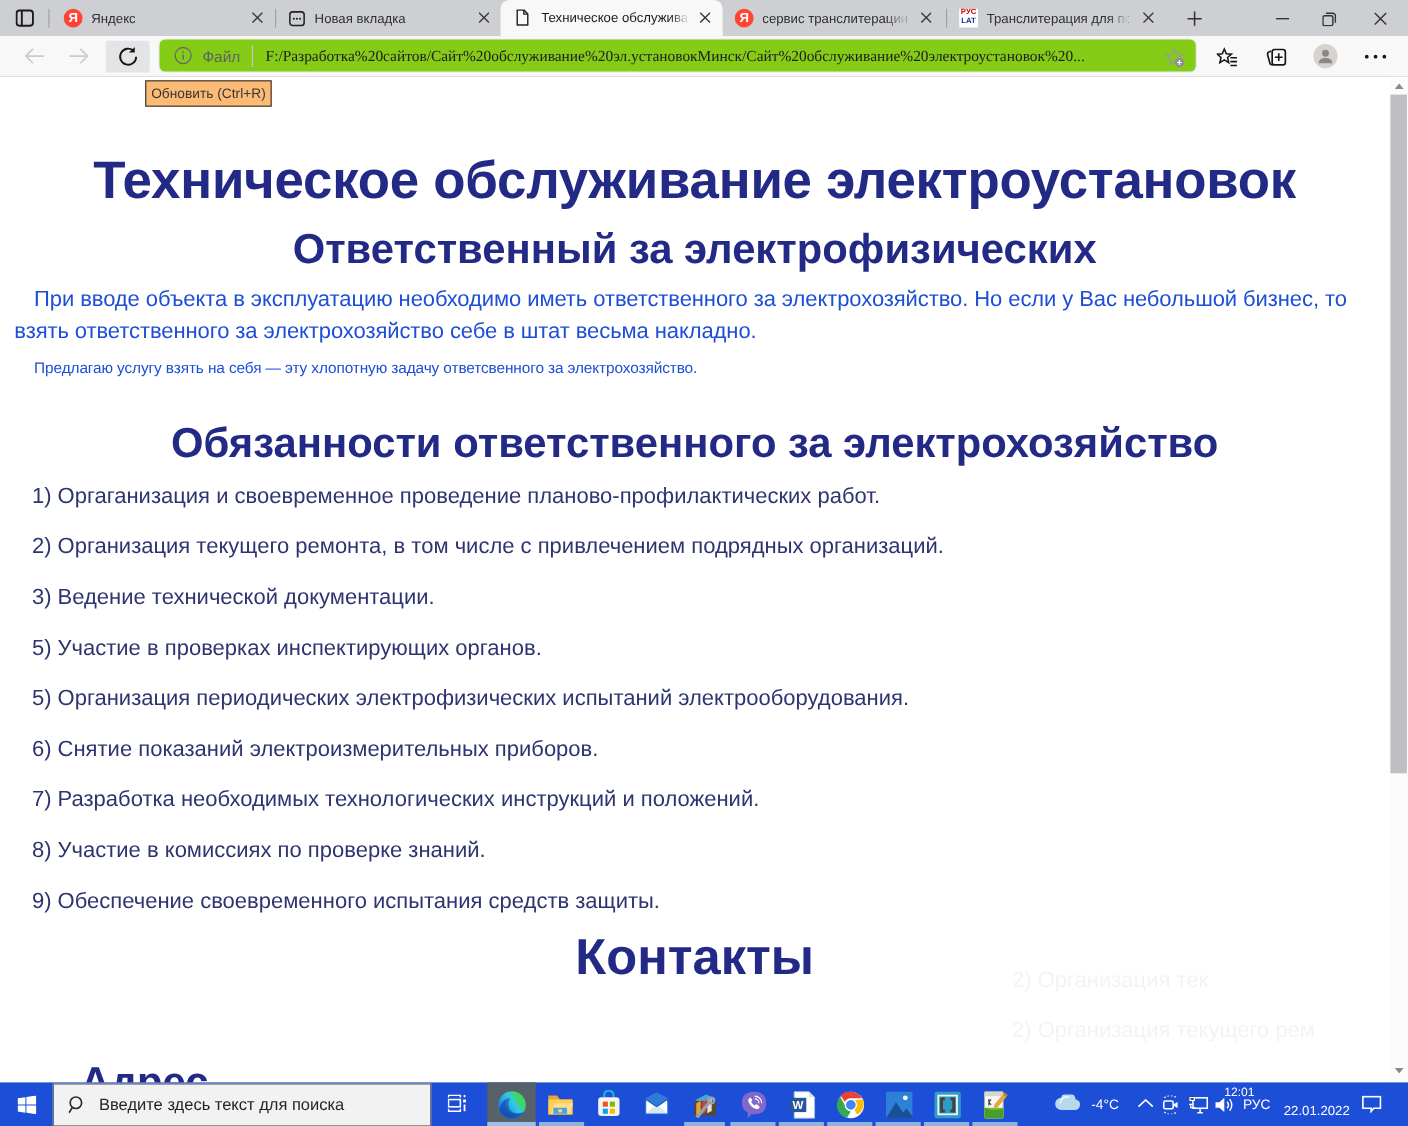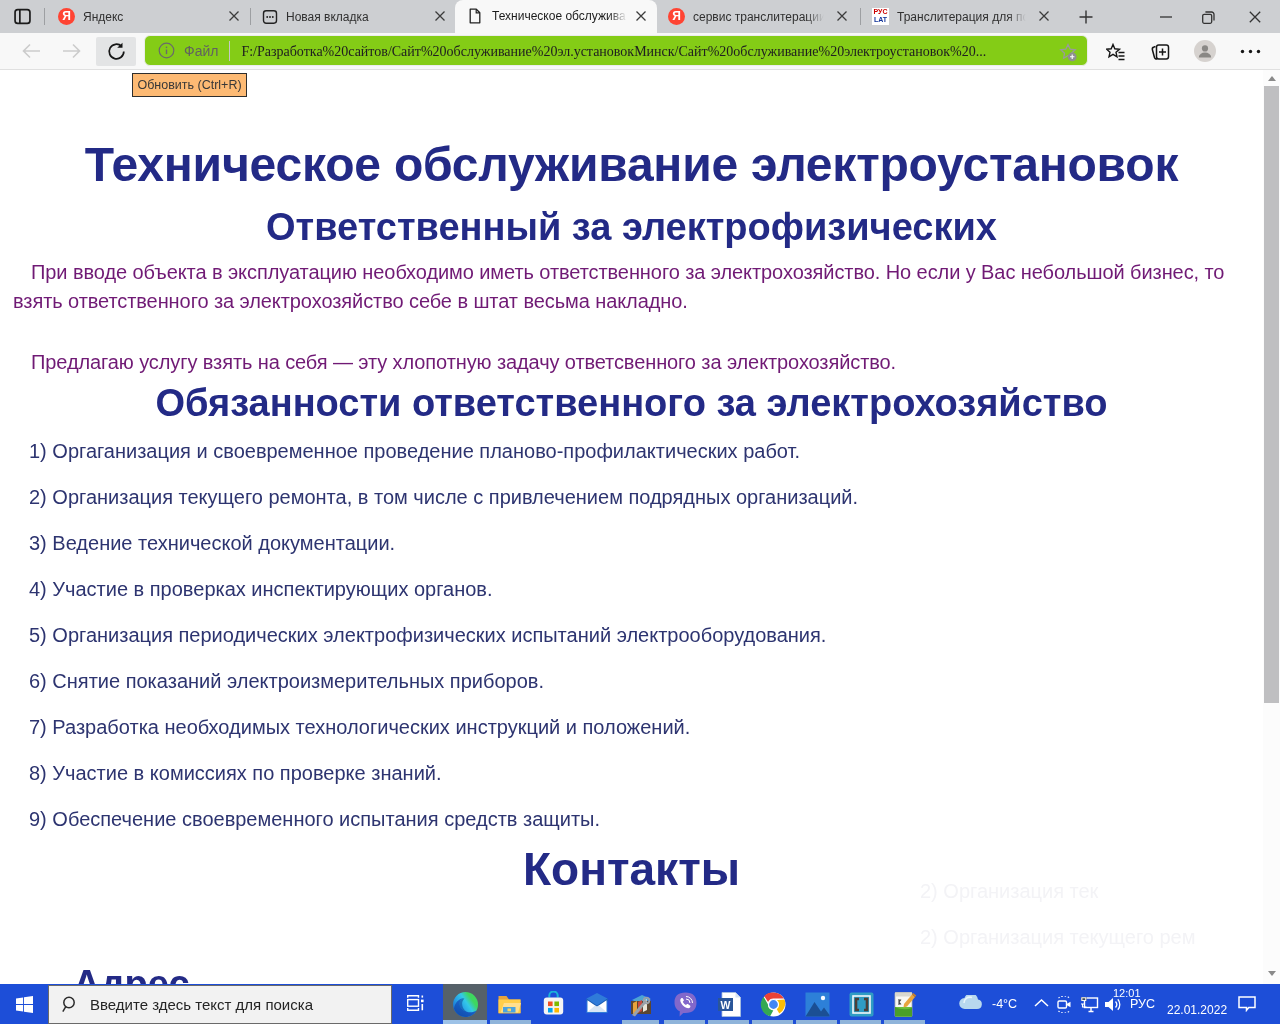--- a/index.html
+++ b/index.html
@@ -20,21 +20,21 @@
 #addr { position:absolute; left:144px; top:2px; width:944px; height:31px; background:#84cc16; border:1px solid #ececec; border-radius:6px; display:flex; align-items:center; }
 #addr .url { font-size:14px; color:#202020; white-space:nowrap;font-family:Liberation Serif, serif; }
 
 
 #tooltip { position:absolute; left:132px; top:73px; width:115px; height:24px; background:#fdba74; border:1px solid #2e2e2e; font-size:12.5px; color:#383838; text-align:center; line-height:22px; z-index:30; }
 
 
 #content { position:absolute; left:0; top:70px; width:1280px; height:914px; background:#fff; overflow:hidden; }
 h1 { text-align:center; color:#232a86; }
 .h2 { text-align:center; color:#232a86; font-weight:bold; }
-p, li { color:#701a75; }
+p, li { color:#1d4ed8; }
 
 
 #sbar { position:absolute; right:0; top:70px; width:17px; height:914px; background:#fcfcfc; }
 #sthumb { position:absolute; right:1px; width:15px; background:#bfbfc1; z-index:5; }
 .sarr { position:absolute; right:0; width:17px; height:15px; color:#7a7a7a; font-size:9px; text-align:center; line-height:15px; z-index:6; }
 
 
 #taskbar { position:absolute; left:0; top:984px; width:1280px; height:40px; background:#1d4ed8; }
 .tbbtn { position:absolute; top:0; width:44px; height:40px; display:flex; align-items:center; justify-content:center; }
 .runbar { position:absolute; top:36px; height:4px; background:#8fb4da; }
@@ -169,27 +169,27 @@
         <circle cx="18.5" cy="2.5" r="1.7" fill="#161616"></circle>
       </svg>
   </div>
 
   <div id="tooltip">Обновить (Ctrl+R)</div>
 
   <div id="content">
     <h1 id="ch1" style="position:absolute;left:0;width:1263px;top:71px;font-size:48px;letter-spacing:-0.2px;line-height:1">Техническое обслуживание электроустановок</h1>
     <div class="h2" id="ch2a" style="position:absolute;left:0;width:1263px;top:138px;font-size:38px;line-height:1">Ответственный за электрофизических</div>
     <p id="cp1" style="position:absolute;left:13px;width:1225px;top:188px;font-size:20px;text-indent:18px;letter-spacing:-0.08px;line-height:29px">При вводе объекта в эксплуатацию необходимо иметь ответственного за электрохозяйство. Но если у Вас небольшой бизнес, то взять ответственного за электрохозяйство себе в штат весьма накладно.</p>
-    <p id="cp2" style="position:absolute;left:13px;width:1240px;top:278px;font-size:20px;text-indent:18px;letter-spacing:-0.1px;line-height:29px">Предлагаю услугу взять на себя — эту хлопотную задачу ответсвенного за электрохозяйство.</p>
+    <p id="cp2" style="position:absolute;left:13px;width:1240px;top:250px;font-size:14px;text-indent:18px;letter-spacing:-0.1px;line-height:29px">Предлагаю услугу взять на себя — эту хлопотную задачу ответсвенного за электрохозяйство.</p>
     <div class="h2" id="ch2b" style="position:absolute;left:0;width:1263px;top:314px;font-size:38px;line-height:1">Обязанности ответственного за электрохозяйство</div>
     <div id="list" style="position:absolute;left:13px;top:358px;width:1240px;font-size:20px;color:#2d3470;line-height:46px;text-indent:16px">
       <div>1) Оргаганизация и своевременное проведение планово-профилактических работ.</div>
       <div>2) Организация текущего ремонта, в том числе с привлечением подрядных организаций.</div>
       <div>3) Ведение технической документации.</div>
-      <div>4) Участие в проверках инспектирующих органов.</div>
+      <div>5) Участие в проверках инспектирующих органов.</div>
       <div>5) Организация периодических электрофизических испытаний электрооборудования.</div>
       <div>6) Снятие показаний электроизмерительных приборов.</div>
       <div>7) Разработка необходимых технологических инструкций и положений.</div>
       <div>8) Участие в комиссиях по проверке знаний.</div>
       <div>9) Обеспечение своевременного испытания средств защиты.</div>
     </div>
     <div class="h2" id="ckont" style="position:absolute;left:0;width:1263px;top:776px;font-size:46px;line-height:1">Контакты</div>
     <div class="h2" id="cadr" style="position:absolute;left:73px;top:895px;font-size:38px;line-height:1;text-align:left">Адрес</div>
     <div style="position:absolute;left:920px;top:798px;width:330px;height:90px;color:#f3f3f6;font-size:20px;line-height:46px">2) Организация тек<br>2) Организация текущего рем</div>
   </div>

